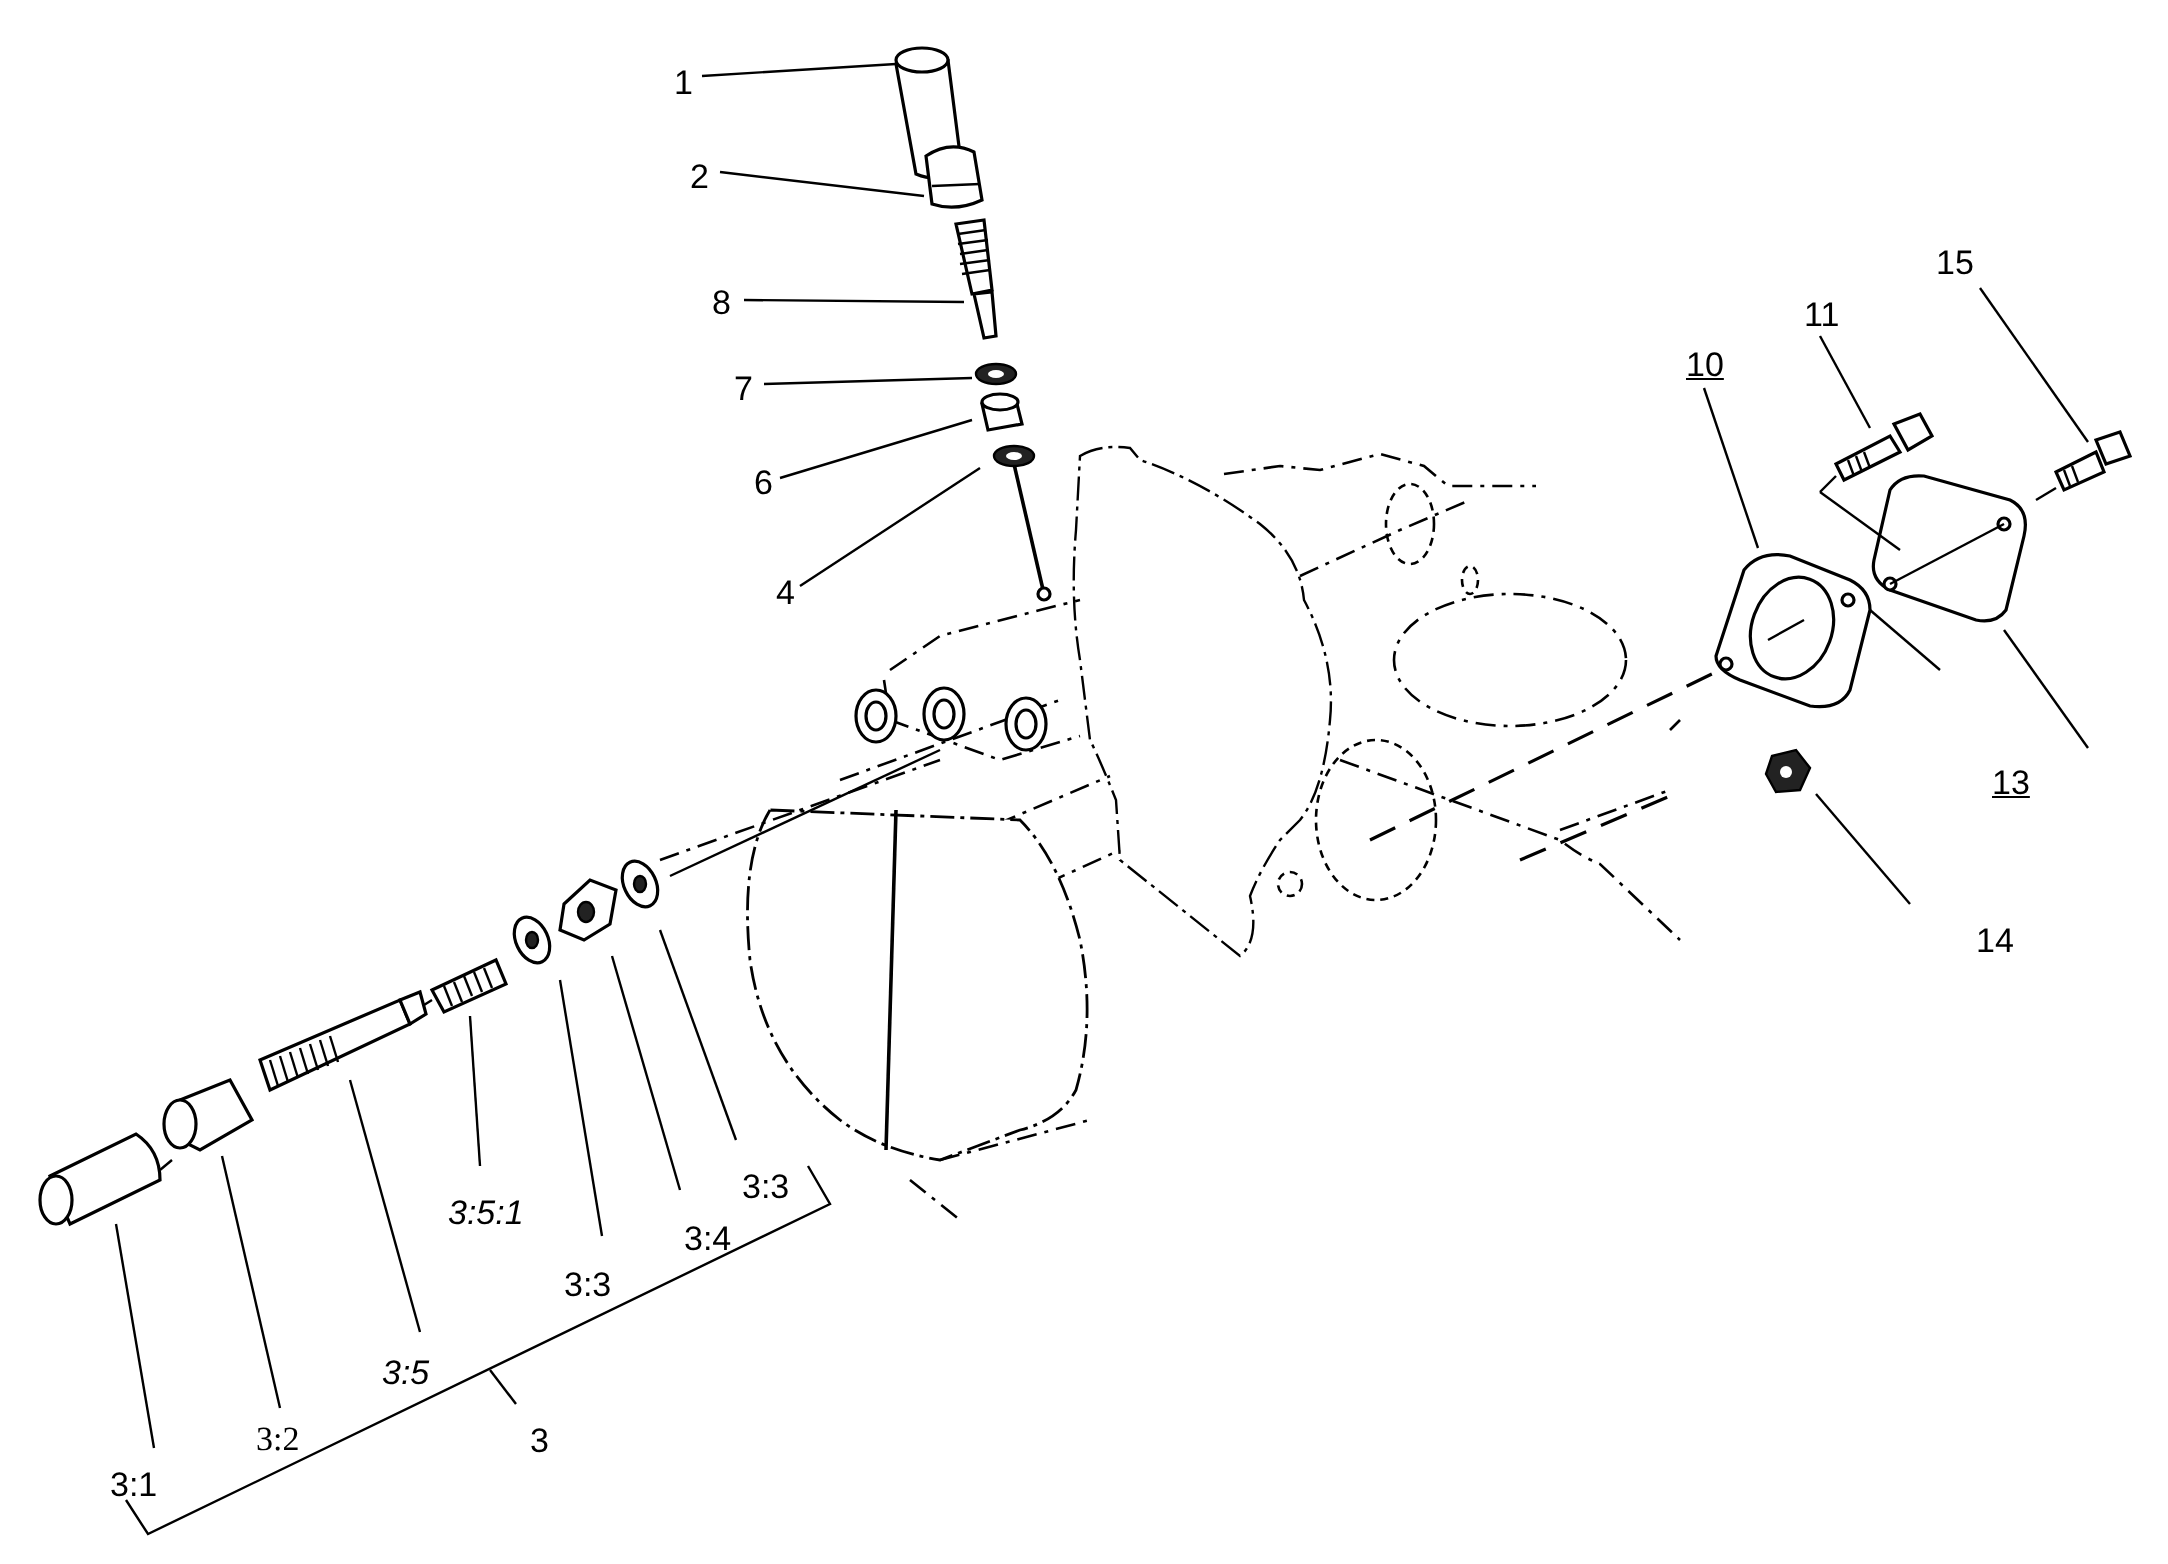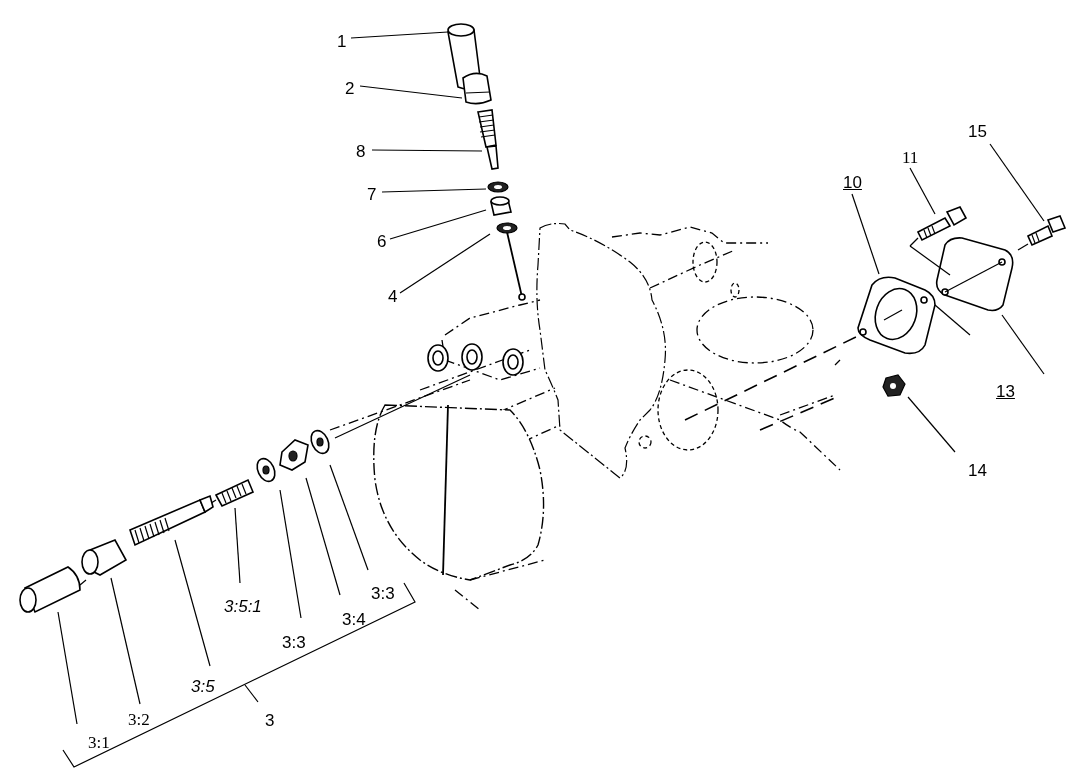--- a/index.html
+++ b/index.html
@@ -196,25 +196,25 @@
   </svg>
 
   
   <span class="callout-label" style="left:337px;top:33px;">1</span>
   <span class="callout-label" style="left:345px;top:80px;">2</span>
   <span class="callout-label" style="left:356px;top:143px;">8</span>
   <span class="callout-label" style="left:367px;top:186px;">7</span>
   <span class="callout-label" style="left:377px;top:233px;">6</span>
   <span class="callout-label" style="left:388px;top:288px;">4</span>
   <span class="callout-label" style="left:843px;top:174px;text-decoration:underline;">10</span>
-  <span class="callout-label" style="left:902px;top:149px;font-family:Liberation Serif, serif;">11</span>
+  <span class="callout-label" style="left:902px;top:149px;">11</span>
   <span class="callout-label" style="left:968px;top:123px;">15</span>
   <span class="callout-label" style="left:996px;top:383px;text-decoration:underline;">13</span>
-  <span class="callout-label" style="left:968px;top:462px;text-align:right;">14</span>
+  <span class="callout-label" style="left:988px;top:462px;text-align:right;">14</span>
   <span class="callout-label" style="left:224px;top:598px;font-style:italic;">3:5:1</span>
   <span class="callout-label" style="left:282px;top:634px;">3:3</span>
   <span class="callout-label" style="left:342px;top:611px;">3:4</span>
   <span class="callout-label" style="left:371px;top:585px;">3:3</span>
   <span class="callout-label" style="left:191px;top:678px;font-style:italic;">3:5</span>
   <span class="callout-label" style="left:128px;top:711px;font-family:Liberation Serif, serif;">3:2</span>
-  <span class="callout-label" style="left:88px;top:734px;font-family:Liberation Serif, serif;">3:1</span>
+  <span class="callout-label" style="left:55px;top:734px;">3:1</span>
   <span class="callout-label" style="left:265px;top:712px;">3</span>
 </div>
 
 </body></html>

